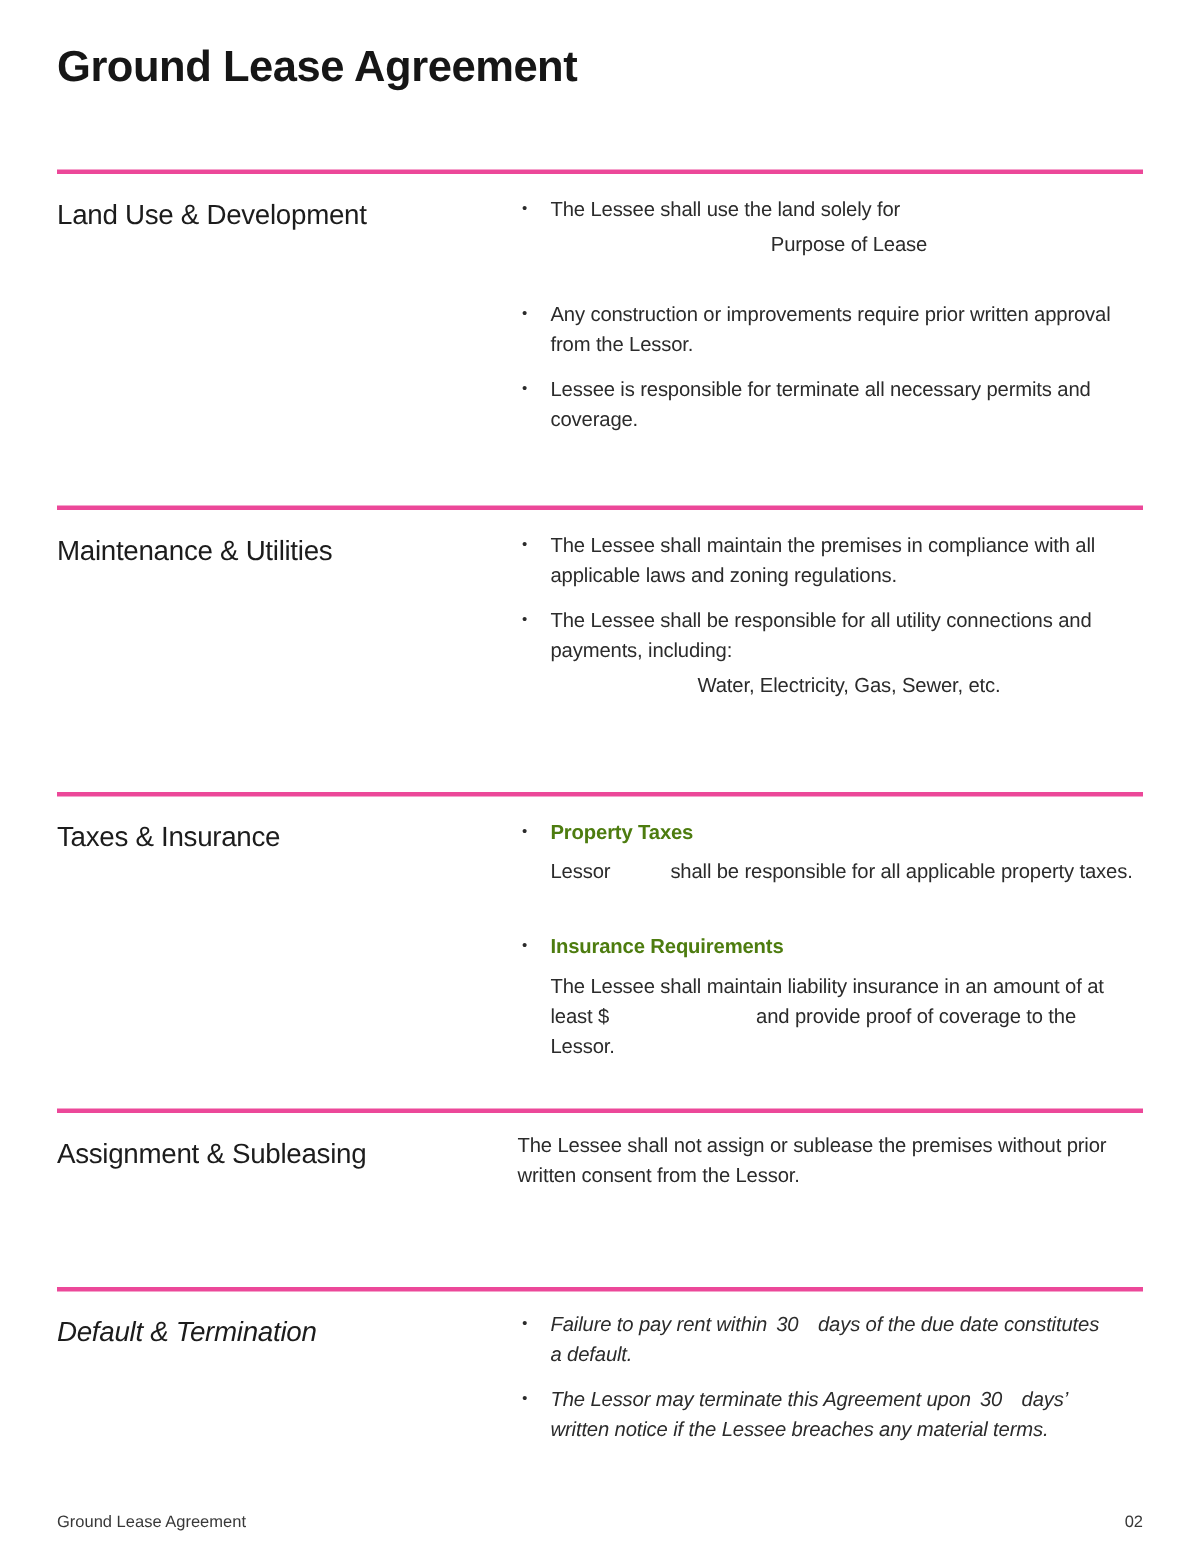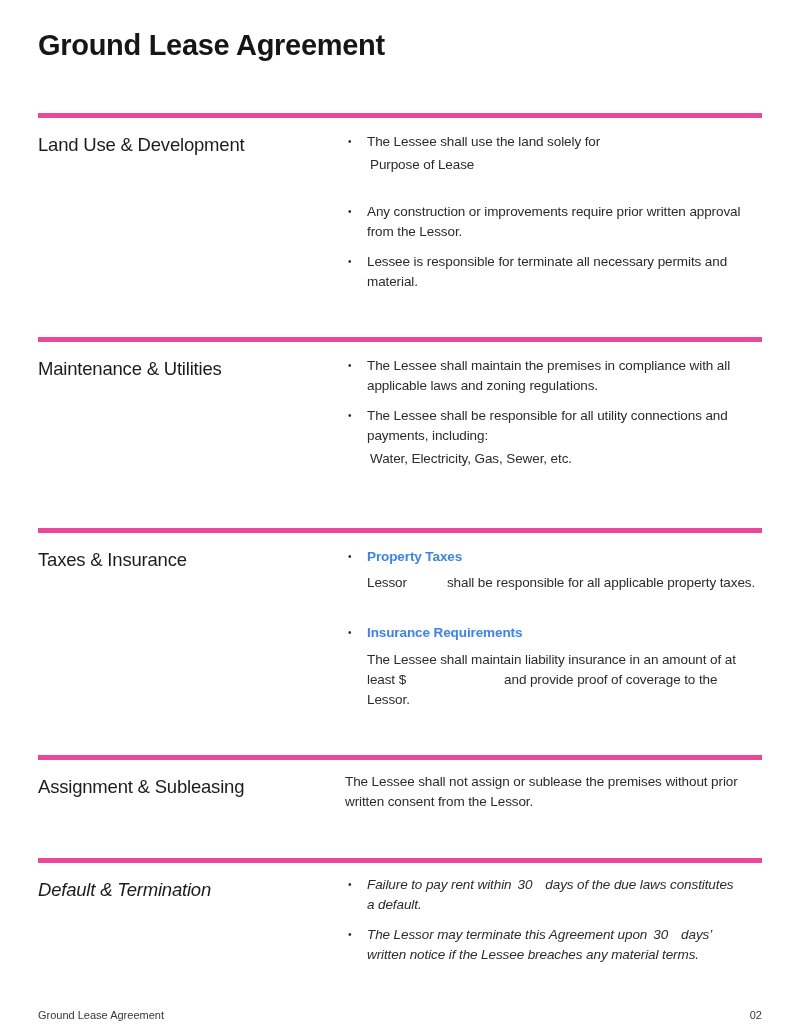--- a/index.html
+++ b/index.html
@@ -5,39 +5,39 @@
   html,body{margin:0;padding:0;background:#ffffff;}
   .page{
     position:relative;width:800px;height:1035px;background:#ffffff;overflow:hidden;
     font-family:"Liberation Sans",sans-serif;color:#2b2b2b;
   }
   .doc-title{
     position:absolute;left:38px;top:28px;margin:0;
     font-size:29px;line-height:34px;font-weight:600;letter-spacing:-0.3px;color:#161616;
   }
   .sec{
-    position:absolute;left:38px;width:724px;border-top:5px solid #ec4899;box-sizing:border-box;
+    position:absolute;left:38px;width:724px;border-top:3px solid #ec4899;box-sizing:border-box;
   }
   .sec-heading{
     position:absolute;left:0;top:15px;margin:0;
     font-size:18.5px;line-height:24px;font-weight:400;letter-spacing:-0.2px;color:#1c1c1c;
   }
   .sec-body{
     margin-left:307px;width:417px;padding-top:14px;
     font-size:13.5px;line-height:20px;letter-spacing:-0.1px;color:#2b2b2b;
   }
   .sec-body.pt-sm{padding-top:12px;}
   .li{display:flex;margin-bottom:10px;}
   .li.sp-lg{margin-bottom:27px;}
   .li.sp-xl{margin-bottom:30px;}
   .dot{flex:none;width:22px;padding-left:3px;box-sizing:border-box;font-size:10px;line-height:20px;color:#2b2b2b;}
   .bt{flex:1;min-width:0;}
   .ln{display:block;white-space:nowrap;}
-  .ph{padding-left:3px;margin-top:3px;}
-  .b-title{font-weight:700;color:#3b82f6;margin-bottom:6px;}
+  .ph{padding-left:3px;margin-top:3px;text-align:center;}
+  .b-title{font-weight:700;color:#4d7c0f;margin-bottom:6px;}
   .b-title.mb7{margin-bottom:7px;}
   .blank{display:inline-block;height:1px;}
   .blank-40{width:40px;}
   .blank-98{width:98px;}
   .blank-6{width:6px;}
   .blank-13{width:13px;}
   .para{margin:0;}
   .footer-left{position:absolute;left:38px;top:1008px;font-size:11px;line-height:14px;color:#383838;}
   .footer-right{position:absolute;right:38px;top:1008px;font-size:11px;line-height:14px;color:#383838;text-align:center;}
 </style>
@@ -62,21 +62,21 @@
         <span class="dot">•</span>
         <div class="bt">
           <span class="ln">Any construction or improvements require prior written approval</span>
           <span class="ln">from the Lessor.</span>
         </div>
       </div>
       <div class="li">
         <span class="dot">•</span>
         <div class="bt">
           <span class="ln">Lessee is responsible for terminate all necessary permits and</span>
-          <span class="ln">material.</span>
+          <span class="ln">coverage.</span>
         </div>
       </div>
     </div>
   </section>
 
   <section class="sec" style="top:337px;">
     <h2 class="sec-heading">Maintenance &amp; Utilities</h2>
     <div class="sec-body">
       <div class="li">
         <span class="dot">•</span>
@@ -111,37 +111,37 @@
         <div class="bt">
           <span class="ln b-title mb7">Insurance Requirements</span>
           <span class="ln">The Lessee shall maintain liability insurance in an amount of at</span>
           <span class="ln"><span>least $</span><span class="blank blank-98"></span><span>and provide proof of coverage to the</span></span>
           <span class="ln">Lessor.</span>
         </div>
       </div>
     </div>
   </section>
 
-  <section class="sec" style="top:755px;">
+  <section class="sec" style="top:739px;">
     <h2 class="sec-heading">Assignment &amp; Subleasing</h2>
     <div class="sec-body pt-sm">
       <p class="para">
         <span class="ln">The Lessee shall not assign or sublease the premises without prior</span>
         <span class="ln">written consent from the Lessor.</span>
       </p>
     </div>
   </section>
 
   <section class="sec" style="top:858px;font-style:italic;">
     <h2 class="sec-heading">Default &amp; Termination</h2>
     <div class="sec-body pt-sm">
       <div class="li">
         <span class="dot">•</span>
         <div class="bt">
-          <span class="ln"><span>Failure to pay rent within</span><span class="blank blank-6"></span><span>30</span><span class="blank blank-13"></span><span>days of the due laws constitutes</span></span>
+          <span class="ln"><span>Failure to pay rent within</span><span class="blank blank-6"></span><span>30</span><span class="blank blank-13"></span><span>days of the due date constitutes</span></span>
           <span class="ln">a default.</span>
         </div>
       </div>
       <div class="li">
         <span class="dot">•</span>
         <div class="bt">
           <span class="ln"><span>The Lessor may terminate this Agreement upon</span><span class="blank blank-6"></span><span>30</span><span class="blank blank-13"></span><span>days’</span></span>
           <span class="ln">written notice if the Lessee breaches any material terms.</span>
         </div>
       </div>

